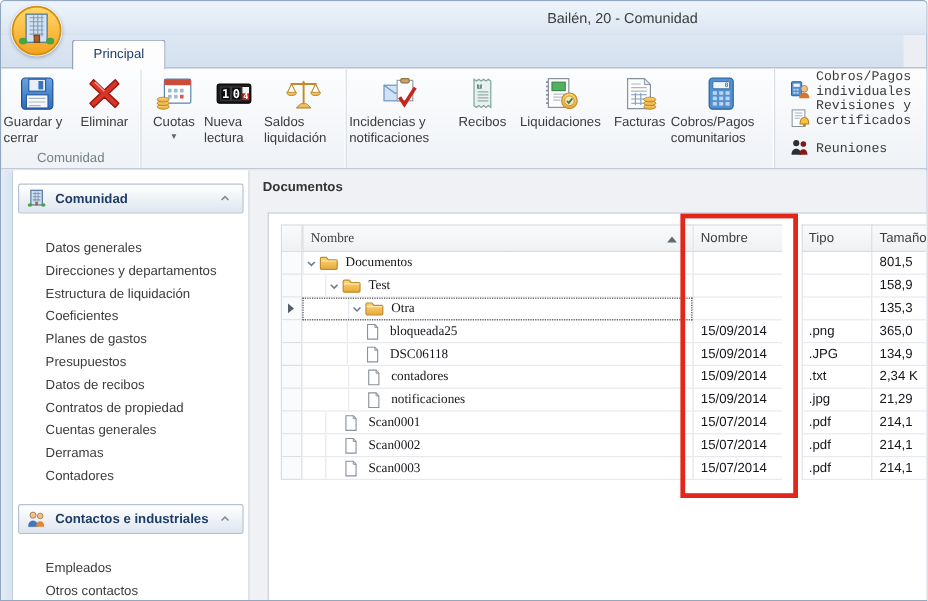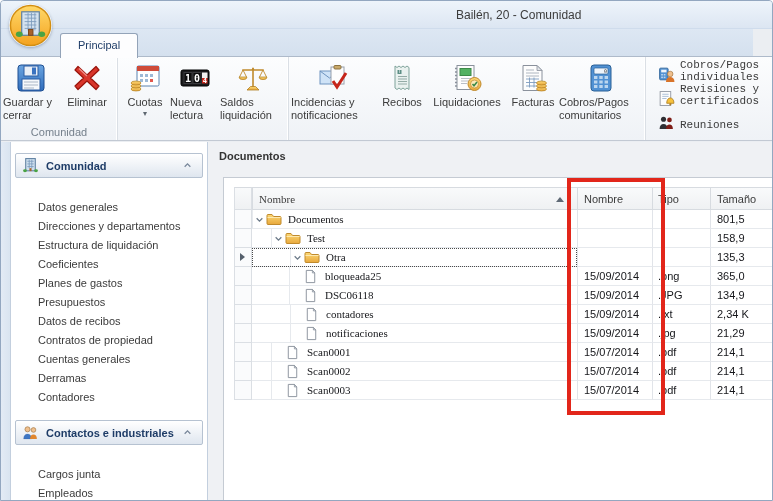--- a/index.html
+++ b/index.html
@@ -98,21 +98,21 @@
 
   
   .grid{ position:absolute; left:10px; top:9px; width:566px; font-size:11px; color:#15161a; }
   .grow{ display:flex; height:19px; }
   .ghead{ height:23px; }
   .gcell{ overflow:hidden; white-space:nowrap; }
   .cg{ width:18px; flex:none; background:#fafbfc; border:1px solid #dbdfe4; border-top:none; position:relative; }
   .ghead .cg{ border-top:1px solid #d7dbe0; background:linear-gradient(#f9fafb,#eff1f3); }
   .cn{ width:325px; flex:none; border-bottom:1px solid #e6e9ed; position:relative;font-family:Liberation Serif, serif; }
   .cf{ width:75px; flex:none; border-bottom:1px solid #e6e9ed; border-left:1px solid #e1e4e9; padding:3px 0 0 6px; }
-  .ct{ width:58px; flex:none; border-bottom:1px solid #e6e9ed; border-left:1px solid #e1e4e9; padding:3px 0 0 5px; }
+  .ct{ width:58px; flex:none; border-bottom:1px solid #e6e9ed; border-left:1px solid #e1e4e9; padding:3px 0 0 5px;margin-left:16px; }
   .cz{ width:90px; flex:none; border-bottom:1px solid #e6e9ed; border-left:1px solid #e1e4e9; padding:3px 0 0 6px; }
   .ghead .hcell{
     background:linear-gradient(#f9fafb,#eff1f3); color:#3c3c3c;
     border-top:1px solid #d7dbe0; border-bottom:1px solid #d7dbe0; border-left:1px solid #d7dbe0;
     padding-top:5px; cursor:pointer;
   }
   .ghead .cn{ padding-left:6px; }
   .sort-arrow{
     position:absolute; right:13px; top:9px; width:0; height:0;
     border-left:4px solid transparent; border-right:4px solid transparent;
@@ -489,21 +489,20 @@
             </svg>
           </span>
         <span class="nav-title">Contactos e industriales</span>
         <span class="chev-up">
             <svg width="13" height="13" viewBox="0 0 16 16">
               <use href="#sym-chev-up"></use>
             </svg>
           </span>
       </div>
       <ul class="nav-list">
-        <li>Cargos junta</li>
         <li>Empleados</li>
         <li>Otros contactos</li>
         <li>Seguros y contratos</li>
       </ul>
     </div>
 
     <div class="main">
       <div class="sec-title">Documentos</div>
       <div class="panel">
         <div class="grid">

